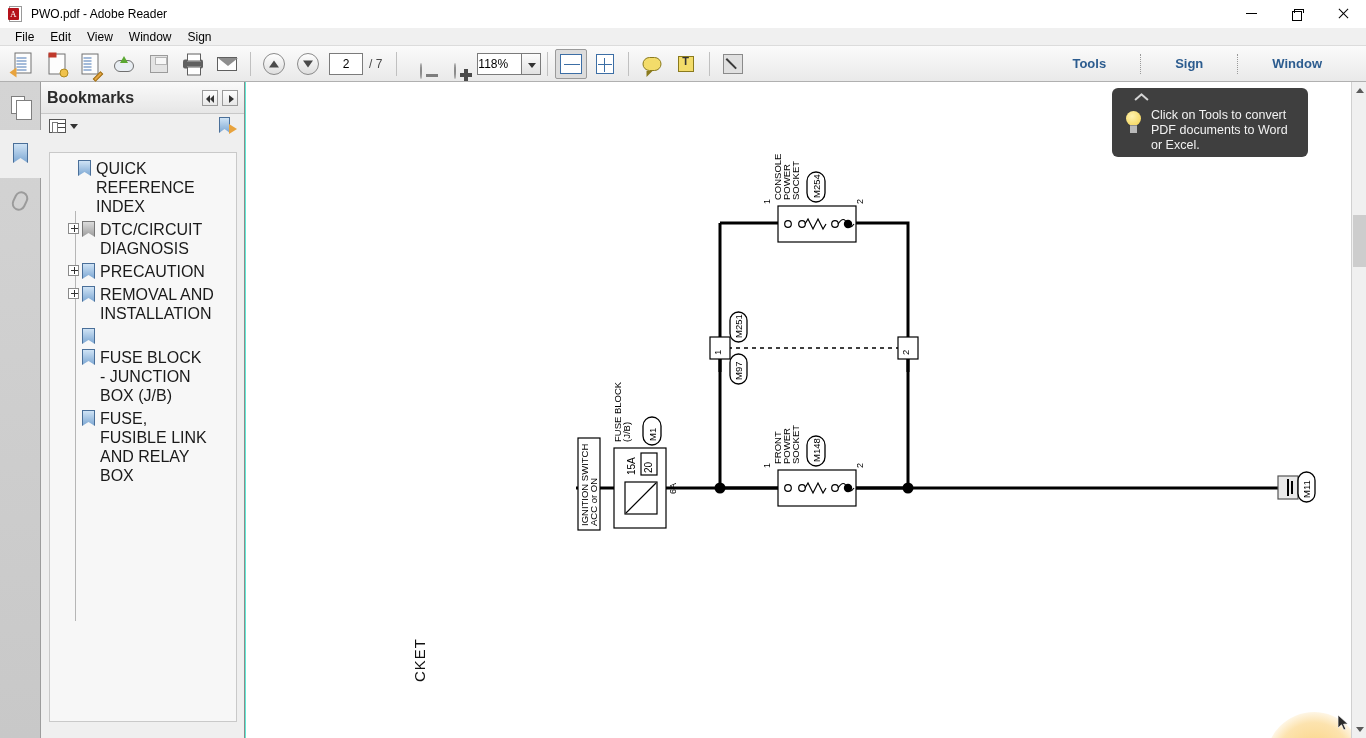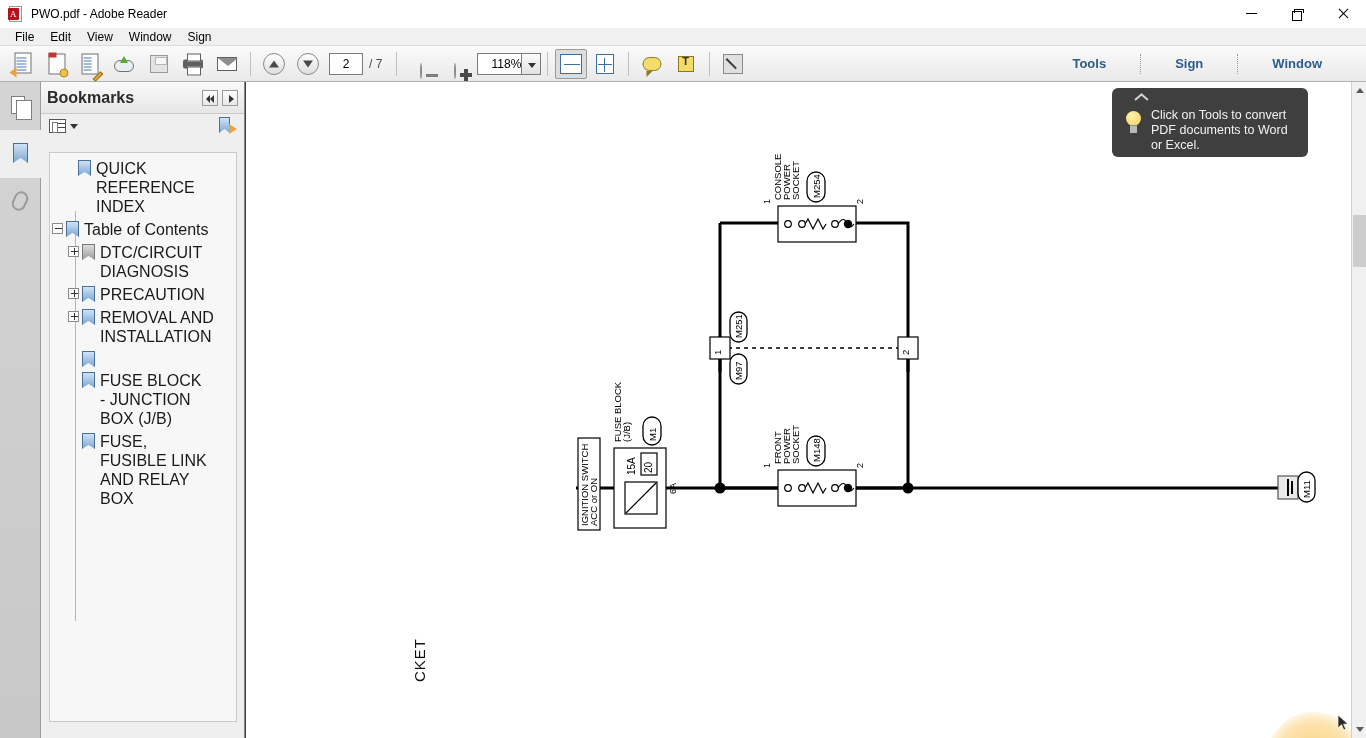--- a/index.html
+++ b/index.html
@@ -5,21 +5,21 @@
   * { box-sizing: border-box; }
   html, body { margin:0; padding:0; }
   body {
     width:1366px; height:738px;
     font-family:"Liberation Sans", sans-serif;
     font-size:12px;
     background:#ffffff;
     overflow:hidden;
     -webkit-font-smoothing:antialiased;
   }
-  #app { position:relative; width:1366px; height:738px; background:#701a75; }
+  #app { position:relative; width:1366px; height:738px; background:#5eead4; }
 
   
   .titlebar {
     position:absolute; left:0; top:0; width:1366px; height:28px;
     background:#ffffff; display:flex; align-items:center;
     border-bottom:1px solid #ffffff;
   }
   .tb-icon { width:16px; height:16px; margin-left:8px; margin-right:7px; position:relative; flex:none; }
   .tb-icon .pdfdoc {
     position:absolute; left:1px; top:0; width:13px; height:16px;
@@ -97,21 +97,21 @@
   .cd { position:absolute;left:50%;top:50%;transform:translate(-50%,-50%);width:0;height:0;
         border-left:5px solid transparent;border-right:5px solid transparent;border-top:7px solid #4a4a4a;}
   .pgbox { width:34px;height:22px;background:#fff;border:1px solid #7b7b7b; text-align:center;
            line-height:20px; font-size:12px; color:#000; margin-left:4px;}
   .pgtotal { font-size:12px;color:#4a4a4a; margin:0 8px 0 6px; }
   .zminus,.zplus{ width:22px;height:22px;border-radius:50%;background:linear-gradient(#fefefe,#d9d9d9);border:1px solid #8a8a8a;position:relative;}
   .zminus::before{content:"";position:absolute;left:5px;top:10px;width:12px;height:3px;background:#7d7d7d;}
   .zplus::before{content:"";position:absolute;left:5px;top:9px;width:12px;height:4px;background:#4a4a4a;}
   .zplus::after{content:"";position:absolute;left:9px;top:5px;width:4px;height:12px;background:#4a4a4a;}
   .zoombox{ height:22px;display:flex;align-items:stretch;margin-left:6px;}
-  .zoomval{ width:44px;background:#fff;border:1px solid #7b7b7b;border-right:none;text-align:right;line-height:20px;font-size:12px;}
+  .zoomval{ width:44px;background:#fff;border:1px solid #7b7b7b;border-right:none;text-align:left;line-height:20px;font-size:12px;}
   .zoomdd{ width:20px;background:linear-gradient(#fcfcfc,#e2e2e2);border:1px solid #7b7b7b;position:relative;}
   .zoomdd::after{content:"";position:absolute;left:6px;top:9px;width:0;height:0;
     border-left:4px solid transparent;border-right:4px solid transparent;border-top:5px solid #333;}
   .fitw { width:22px;height:20px;border:1px solid #3c6ea5; background:#fff;}
   .fitw::before{content:"";position:absolute;left:3px;top:9px;width:16px;height:1px;background:#3c6ea5;}
   .fitp { width:18px;height:20px;border:1px solid #3c6ea5; background:#fff;}
   .fitp::before{content:"";position:absolute;left:7px;top:3px;width:1px;height:14px;background:#3c6ea5;}
   .fitp::after{content:"";position:absolute;left:1px;top:9px;width:14px;height:1px;background:#3c6ea5;}
   .bubble{ width:19px;height:14px;background:#f3dc6a;border:1px solid #8a7a1d;border-radius:8px;}
   .bubble::after{content:"";position:absolute;left:3px;top:13px;width:0;height:0;
@@ -385,25 +385,20 @@
 
     <div class="bmlist">
       <div class="treeline" style="left:25px;top:58px;height:410px;"></div>
 
       <div class="bmrow" style="padding-left:14px;">
         <span class="spacer11"></span>
         <span class="bmicon"></span>
         <span class="bmlabel" style="width:125px;">QUICK REFERENCE INDEX</span>
       </div>
 
-      <div class="bmrow" style="padding-left:2px;">
-        <span class="expander"></span>
-        <span class="bmicon"></span>
-        <span class="bmlabel">Table of Contents</span>
-      </div>
 
       <div class="bmrow" style="padding-left:18px;">
         <span class="expander plus"></span>
         <span class="bmicon gray"></span>
         <span class="bmlabel" style="width:122px;">DTC/CIRCUIT DIAGNOSIS</span>
       </div>
 
       <div class="bmrow" style="padding-left:18px;">
         <span class="expander plus"></span>
         <span class="bmicon"></span>

